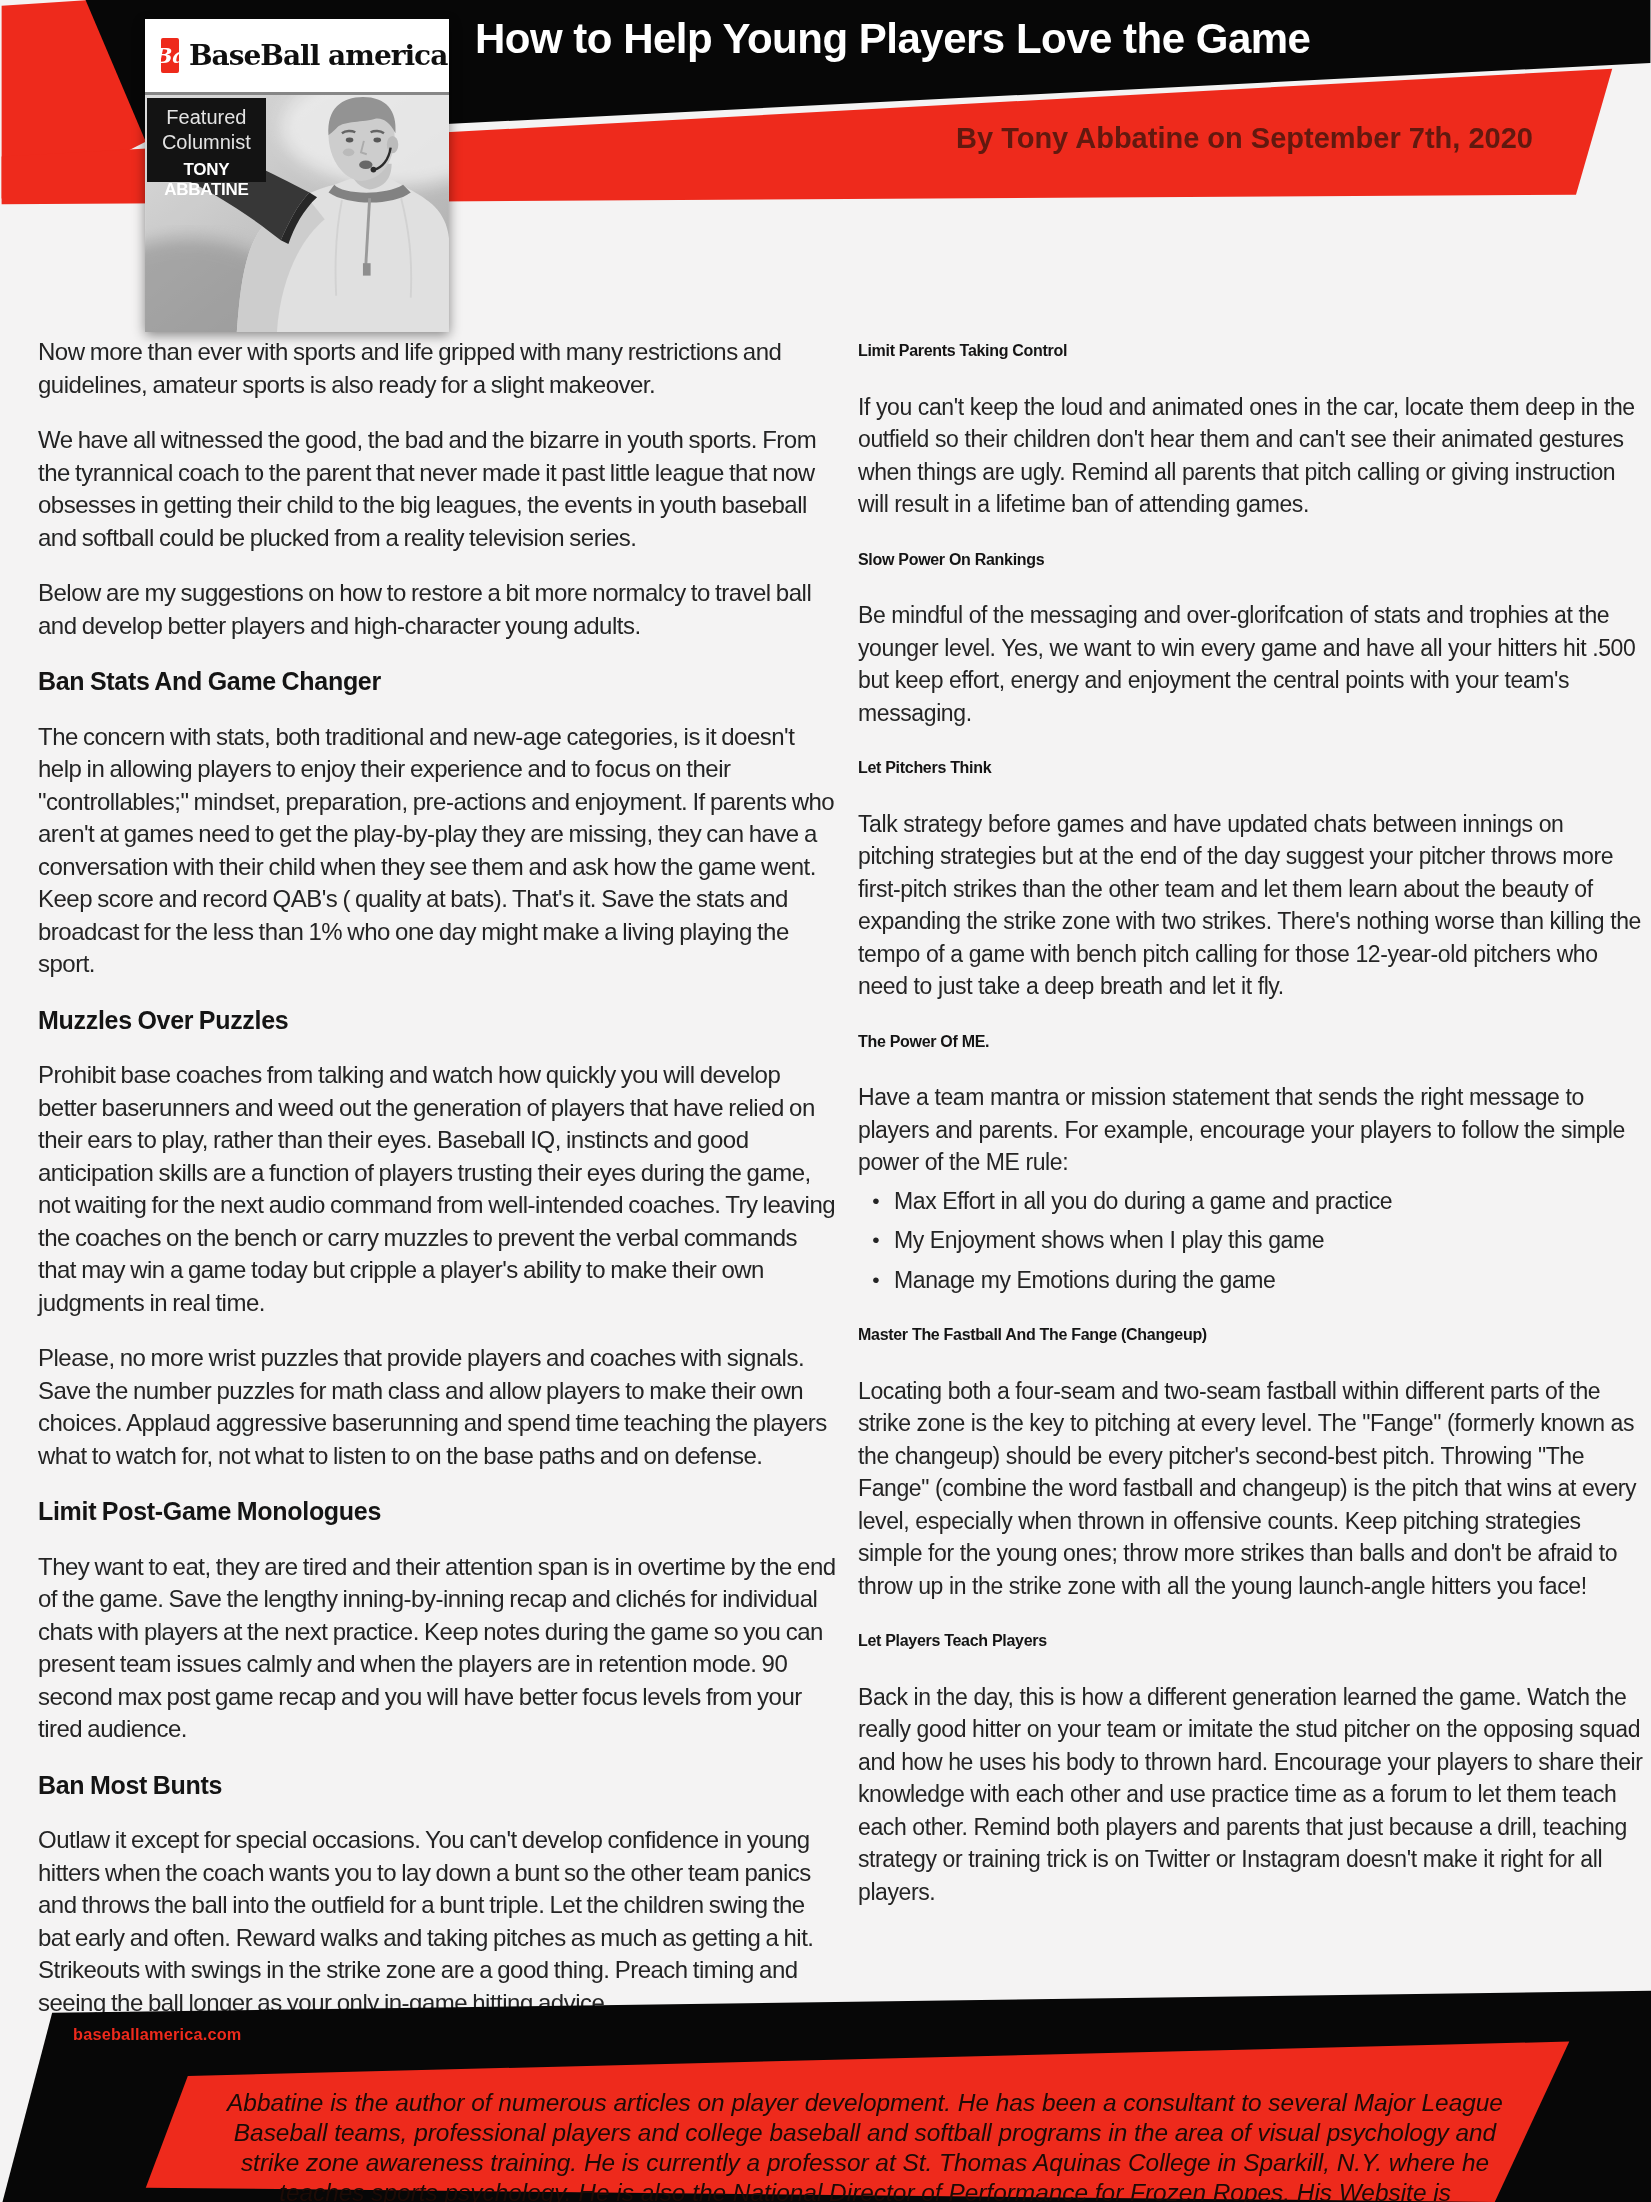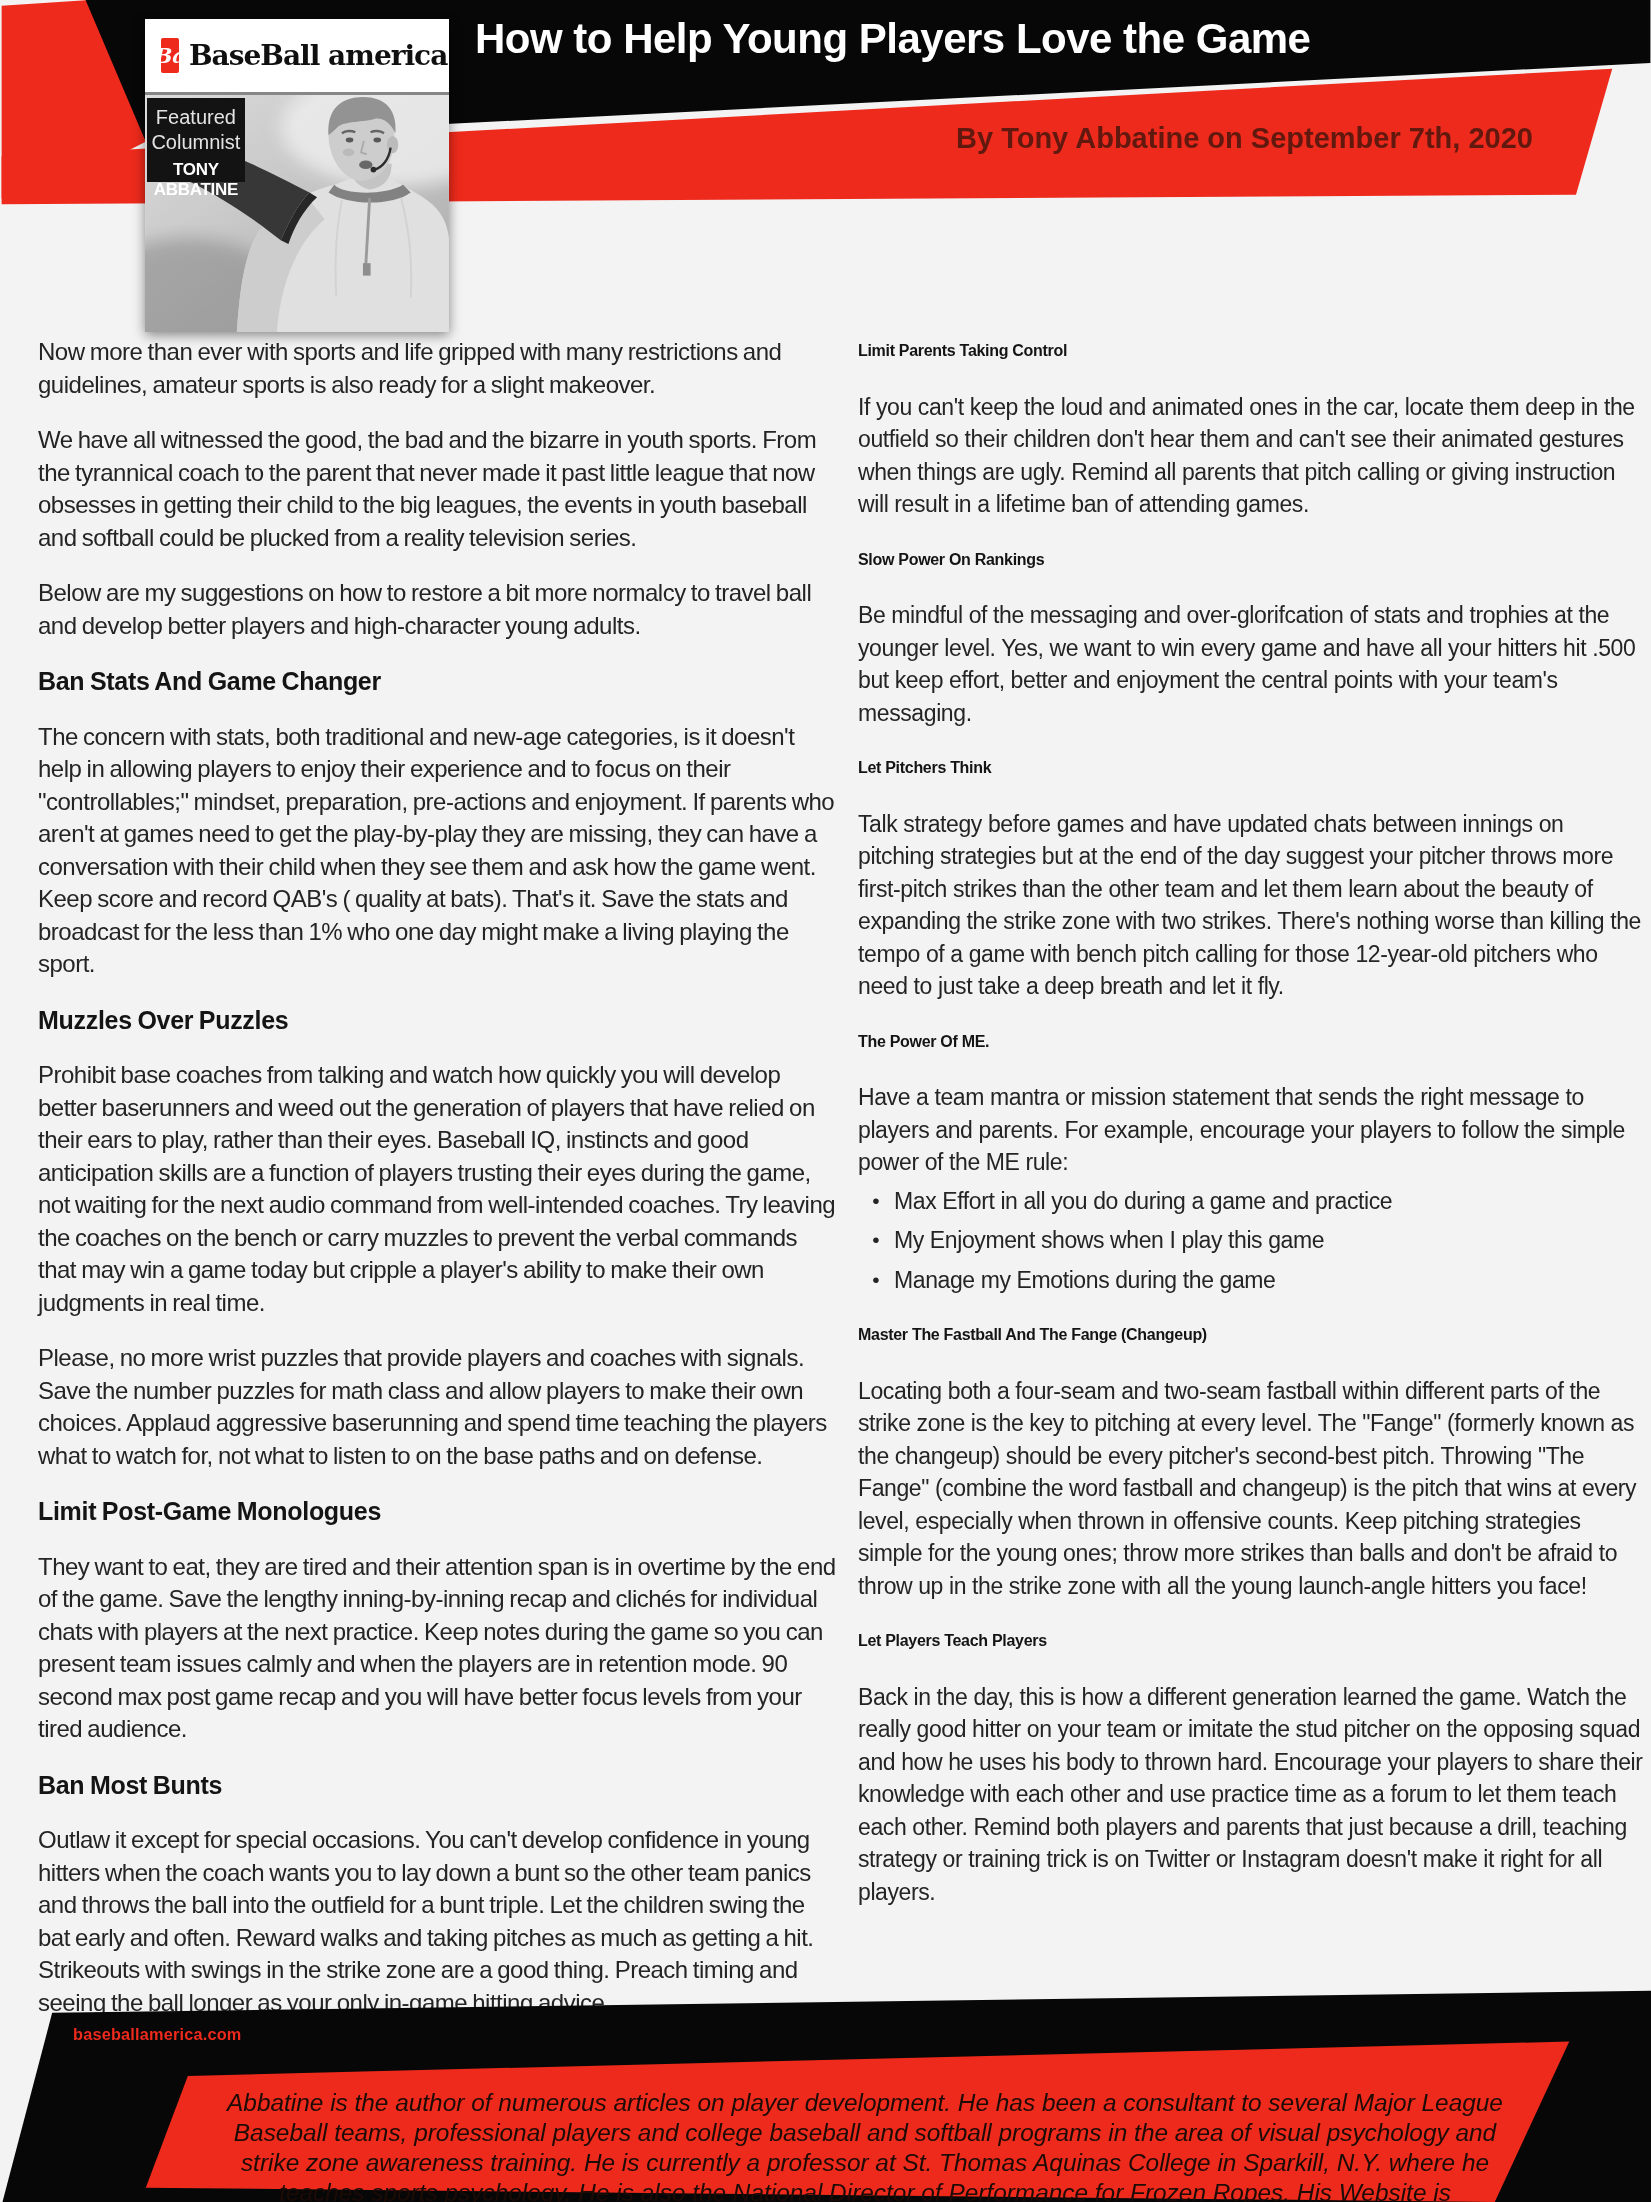--- a/index.html
+++ b/index.html
@@ -29,21 +29,21 @@
     display:flex; align-items:center; padding-left:16.3px; box-sizing:border-box; }
   .logo-badge { width:18px; height:35px; background:var(--brand_red,#ee2a1c);
     color:#fff; font-family:"DejaVu Serif", serif; font-style:italic; font-weight:bold;
     font-size:21px; display:flex; align-items:center; justify-content:center;
     border-radius:1.9px; flex:0 0 auto; }
   .logo-word { margin-left:9.6px; font-family:"DejaVu Serif", serif;
     font-size:28px; font-weight:600; color:#101010; letter-spacing:-1px; white-space:nowrap; }
   .logo-divider { position:absolute; left:0; right:0; top:73px; height:2.9px; background:#878787; }
   .photo-wrap { position:absolute; left:0; right:0; top:76px; height:237px; overflow:hidden; }
   .label-box {
-    position:absolute; left:1.9px; top:79px; width:98px; height:84px; z-index:6;
+    position:absolute; left:1.9px; top:79px; width:119px; height:84px; z-index:6;
     background:#131313; text-align:center; padding-top:6.7px; box-sizing:border-box;
   }
   .label-line { font-size:20px; line-height:25px; color:#e3e3e3; }
   .label-name { font-size:17px; font-weight:bold; color:#ffffff; margin-top:5.7px; letter-spacing:-0.3px; }
   
   .col { position:absolute; color:#242424; z-index:1; }
   .col-left  { left:38px;  top:336px; width:798px; font-size:24px; letter-spacing:-0.5px; word-spacing:-1px; line-height:32.5px; }
   .col-right { left:858px; top:335px; width:786px; font-size:23px; letter-spacing:-0.4px; line-height:32.5px; }
   .col p  { margin:0 0 23px 0; }
   .col p.tight { margin-bottom:6.7px; }
@@ -148,21 +148,21 @@
       <p>Please, no more wrist puzzles that provide players and coaches with signals. Save the number puzzles for math class and allow players to make their own choices. Applaud aggressive baserunning and spend time teaching the players what to watch for, not what to listen to on the base paths and on defense.</p>
       <h3>Limit Post-Game Monologues</h3>
       <p>They want to eat, they are tired and their attention span is in overtime by the end of the game. Save the lengthy inning-by-inning recap and clichés for individual chats with players at the next practice. Keep notes during the game so you can present team issues calmly and when the players are in retention mode. 90 second max post game recap and you will have better focus levels from your tired audience.</p>
       <h3>Ban Most Bunts</h3>
       <p>Outlaw it except for special occasions. You can't develop confidence in young hitters when the coach wants you to lay down a bunt so the other team panics and throws the ball into the outfield for a bunt triple. Let the children swing the bat early and often. Reward walks and taking pitches as much as getting a hit. Strikeouts with swings in the strike zone are a good thing. Preach timing and seeing the ball longer as your only in-game hitting advice.</p>
     </div>
   <div class="col col-right">
       <h3>Limit Parents Taking Control</h3>
       <p>If you can't keep the loud and animated ones in the car, locate them deep in the outfield so their children don't hear them and can't see their animated gestures when things are ugly. Remind all parents that pitch calling or giving instruction will result in a lifetime ban of attending games.</p>
       <h3>Slow Power On Rankings</h3>
-      <p>Be mindful of the messaging and over-glorifcation of stats and trophies at the younger level. Yes, we want to win every game and have all your hitters hit .500 but keep effort, better and enjoyment the central points with your team's messaging.</p>
+      <p>Be mindful of the messaging and over-glorifcation of stats and trophies at the younger level. Yes, we want to win every game and have all your hitters hit .500 but keep effort, energy and enjoyment the central points with your team's messaging.</p>
       <h3>Let Pitchers Think</h3>
       <p>Talk strategy before games and have updated chats between innings on pitching strategies but at the end of the day suggest your pitcher throws more first-pitch strikes than the other team and let them learn about the beauty of expanding the strike zone with two strikes. There's nothing worse than killing the tempo of a game with bench pitch calling for those 12-year-old pitchers who need to just take a deep breath and let it fly.</p>
       <h3>The Power Of ME.</h3>
       <p class="tight">Have a team mantra or mission statement that sends the right message to players and parents. For example, encourage your players to follow the simple power of the ME rule:</p>
       <ul>
         <li>Max Effort in all you do during a game and practice</li>
         <li>My Enjoyment shows when I play this game</li>
         <li>Manage my Emotions during the game</li>
       </ul>
       <h3>Master The Fastball And The Fange (Changeup)</h3>

